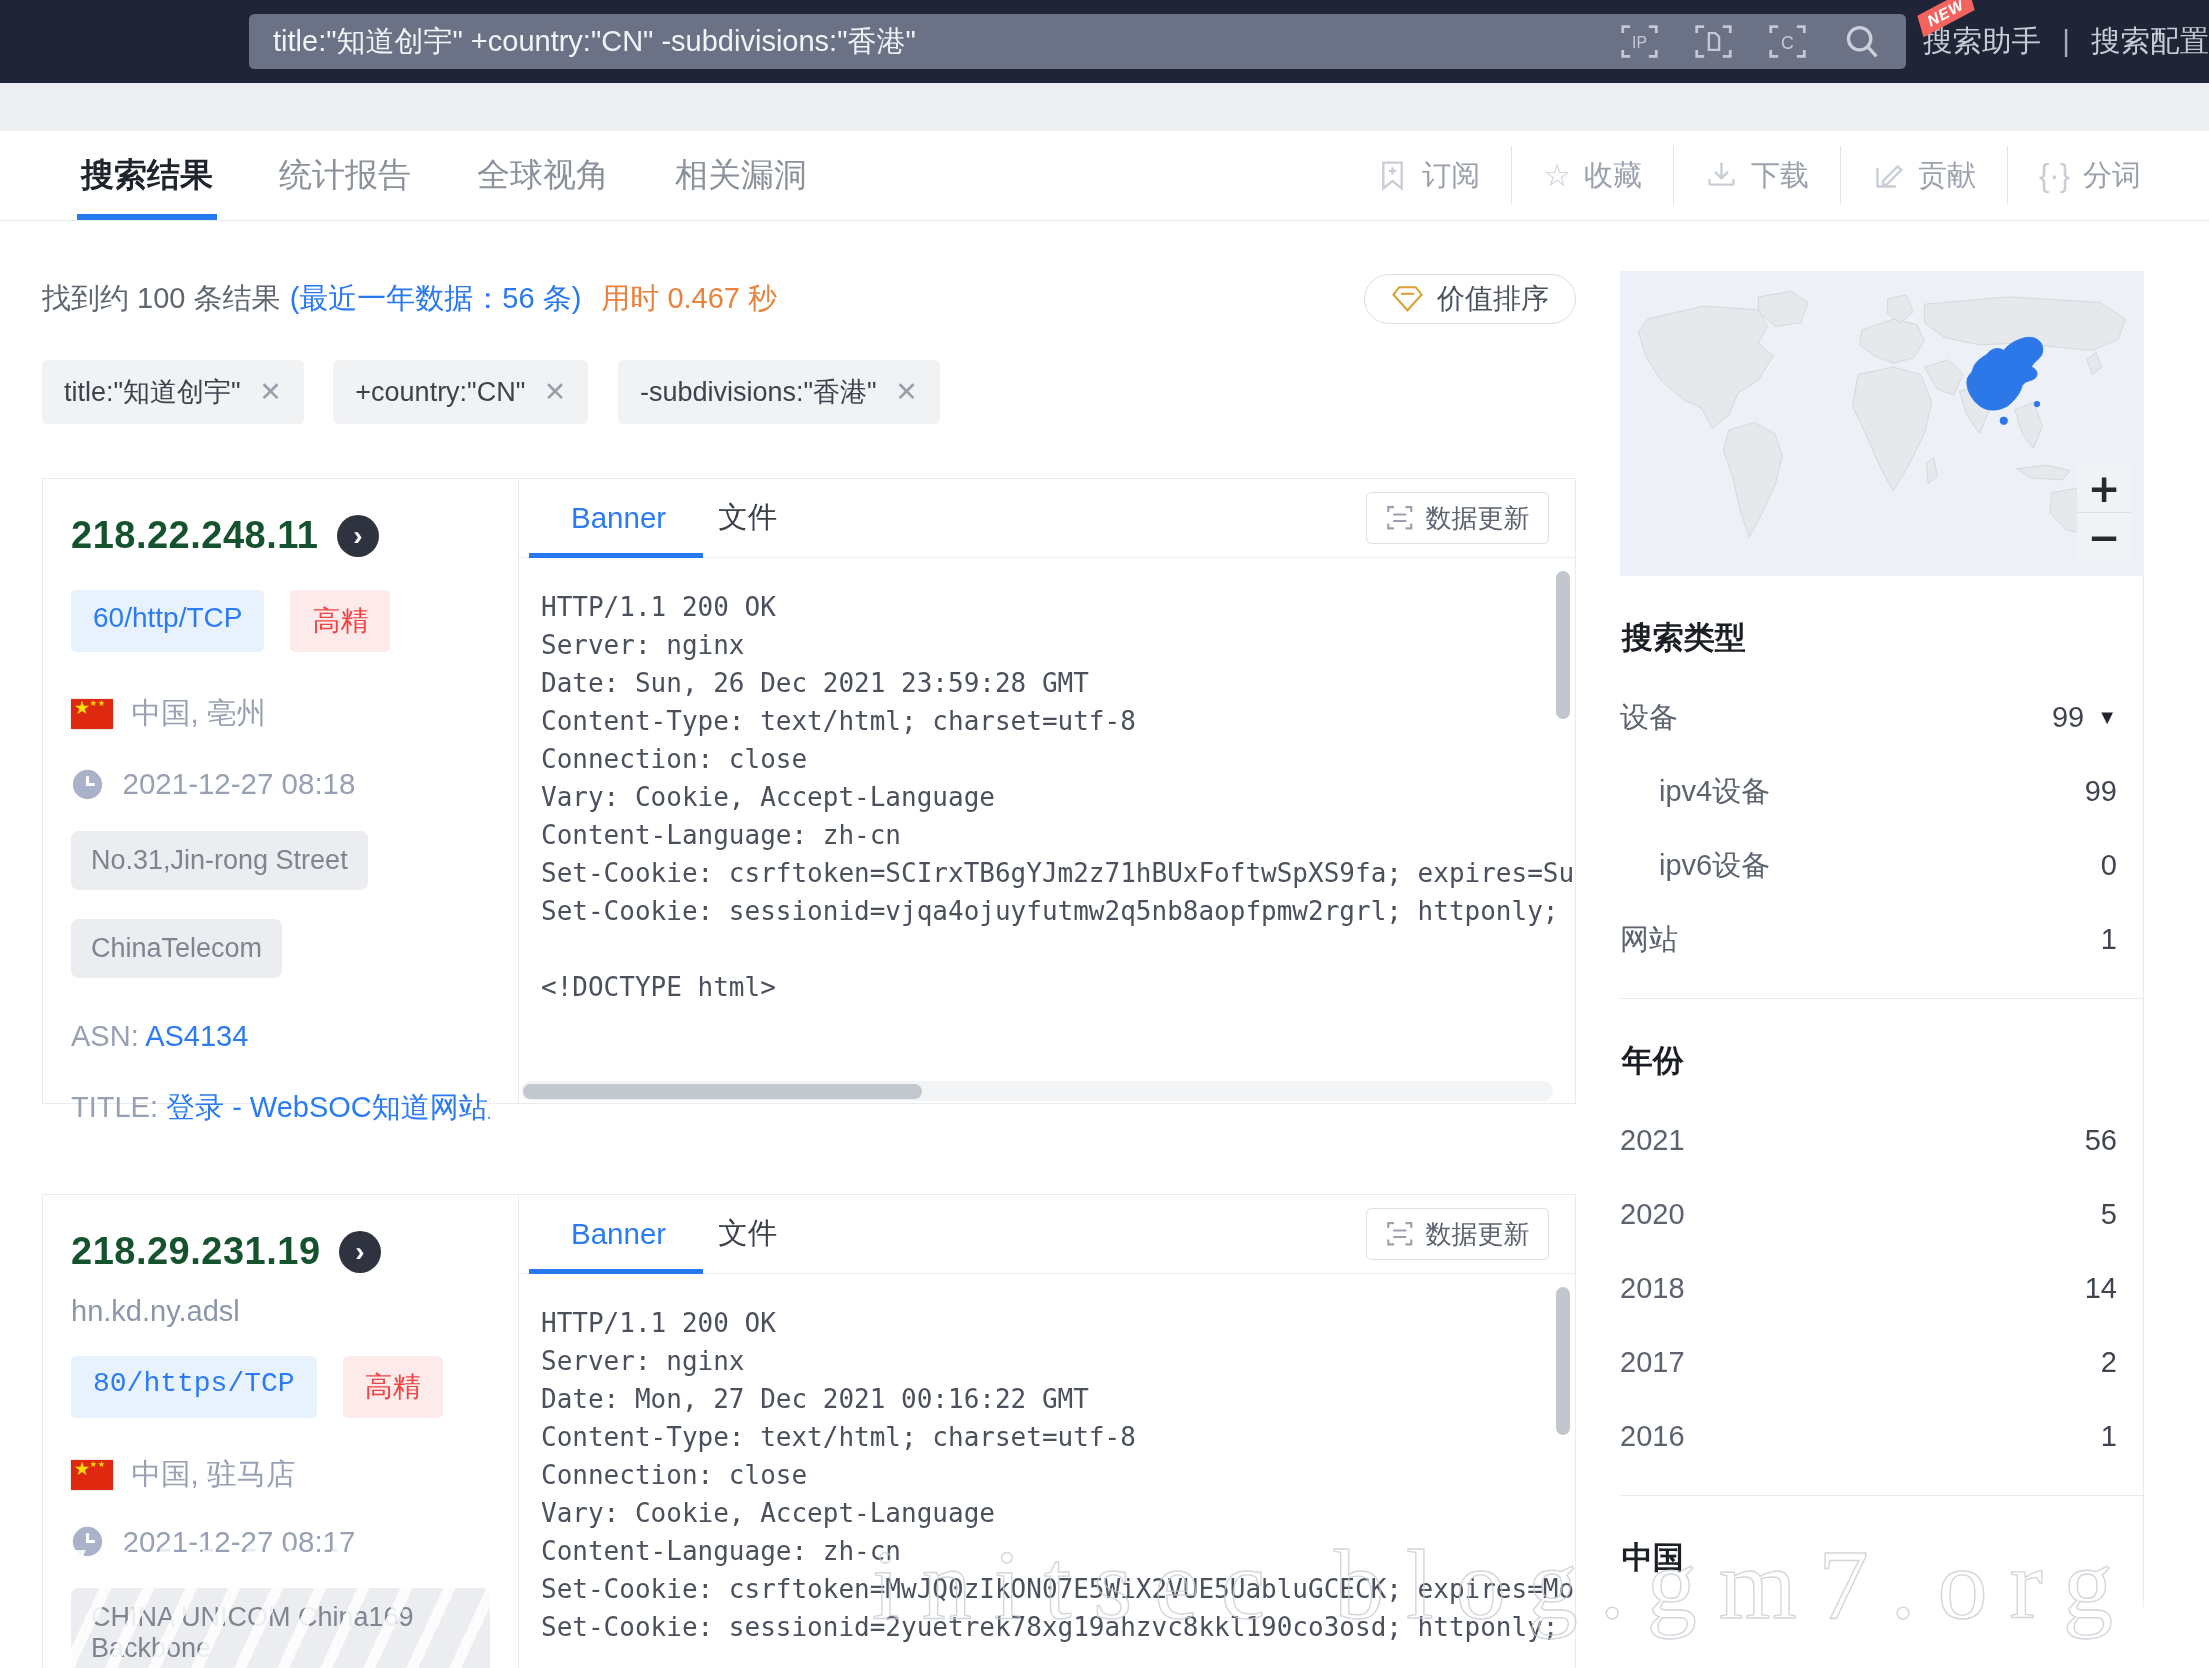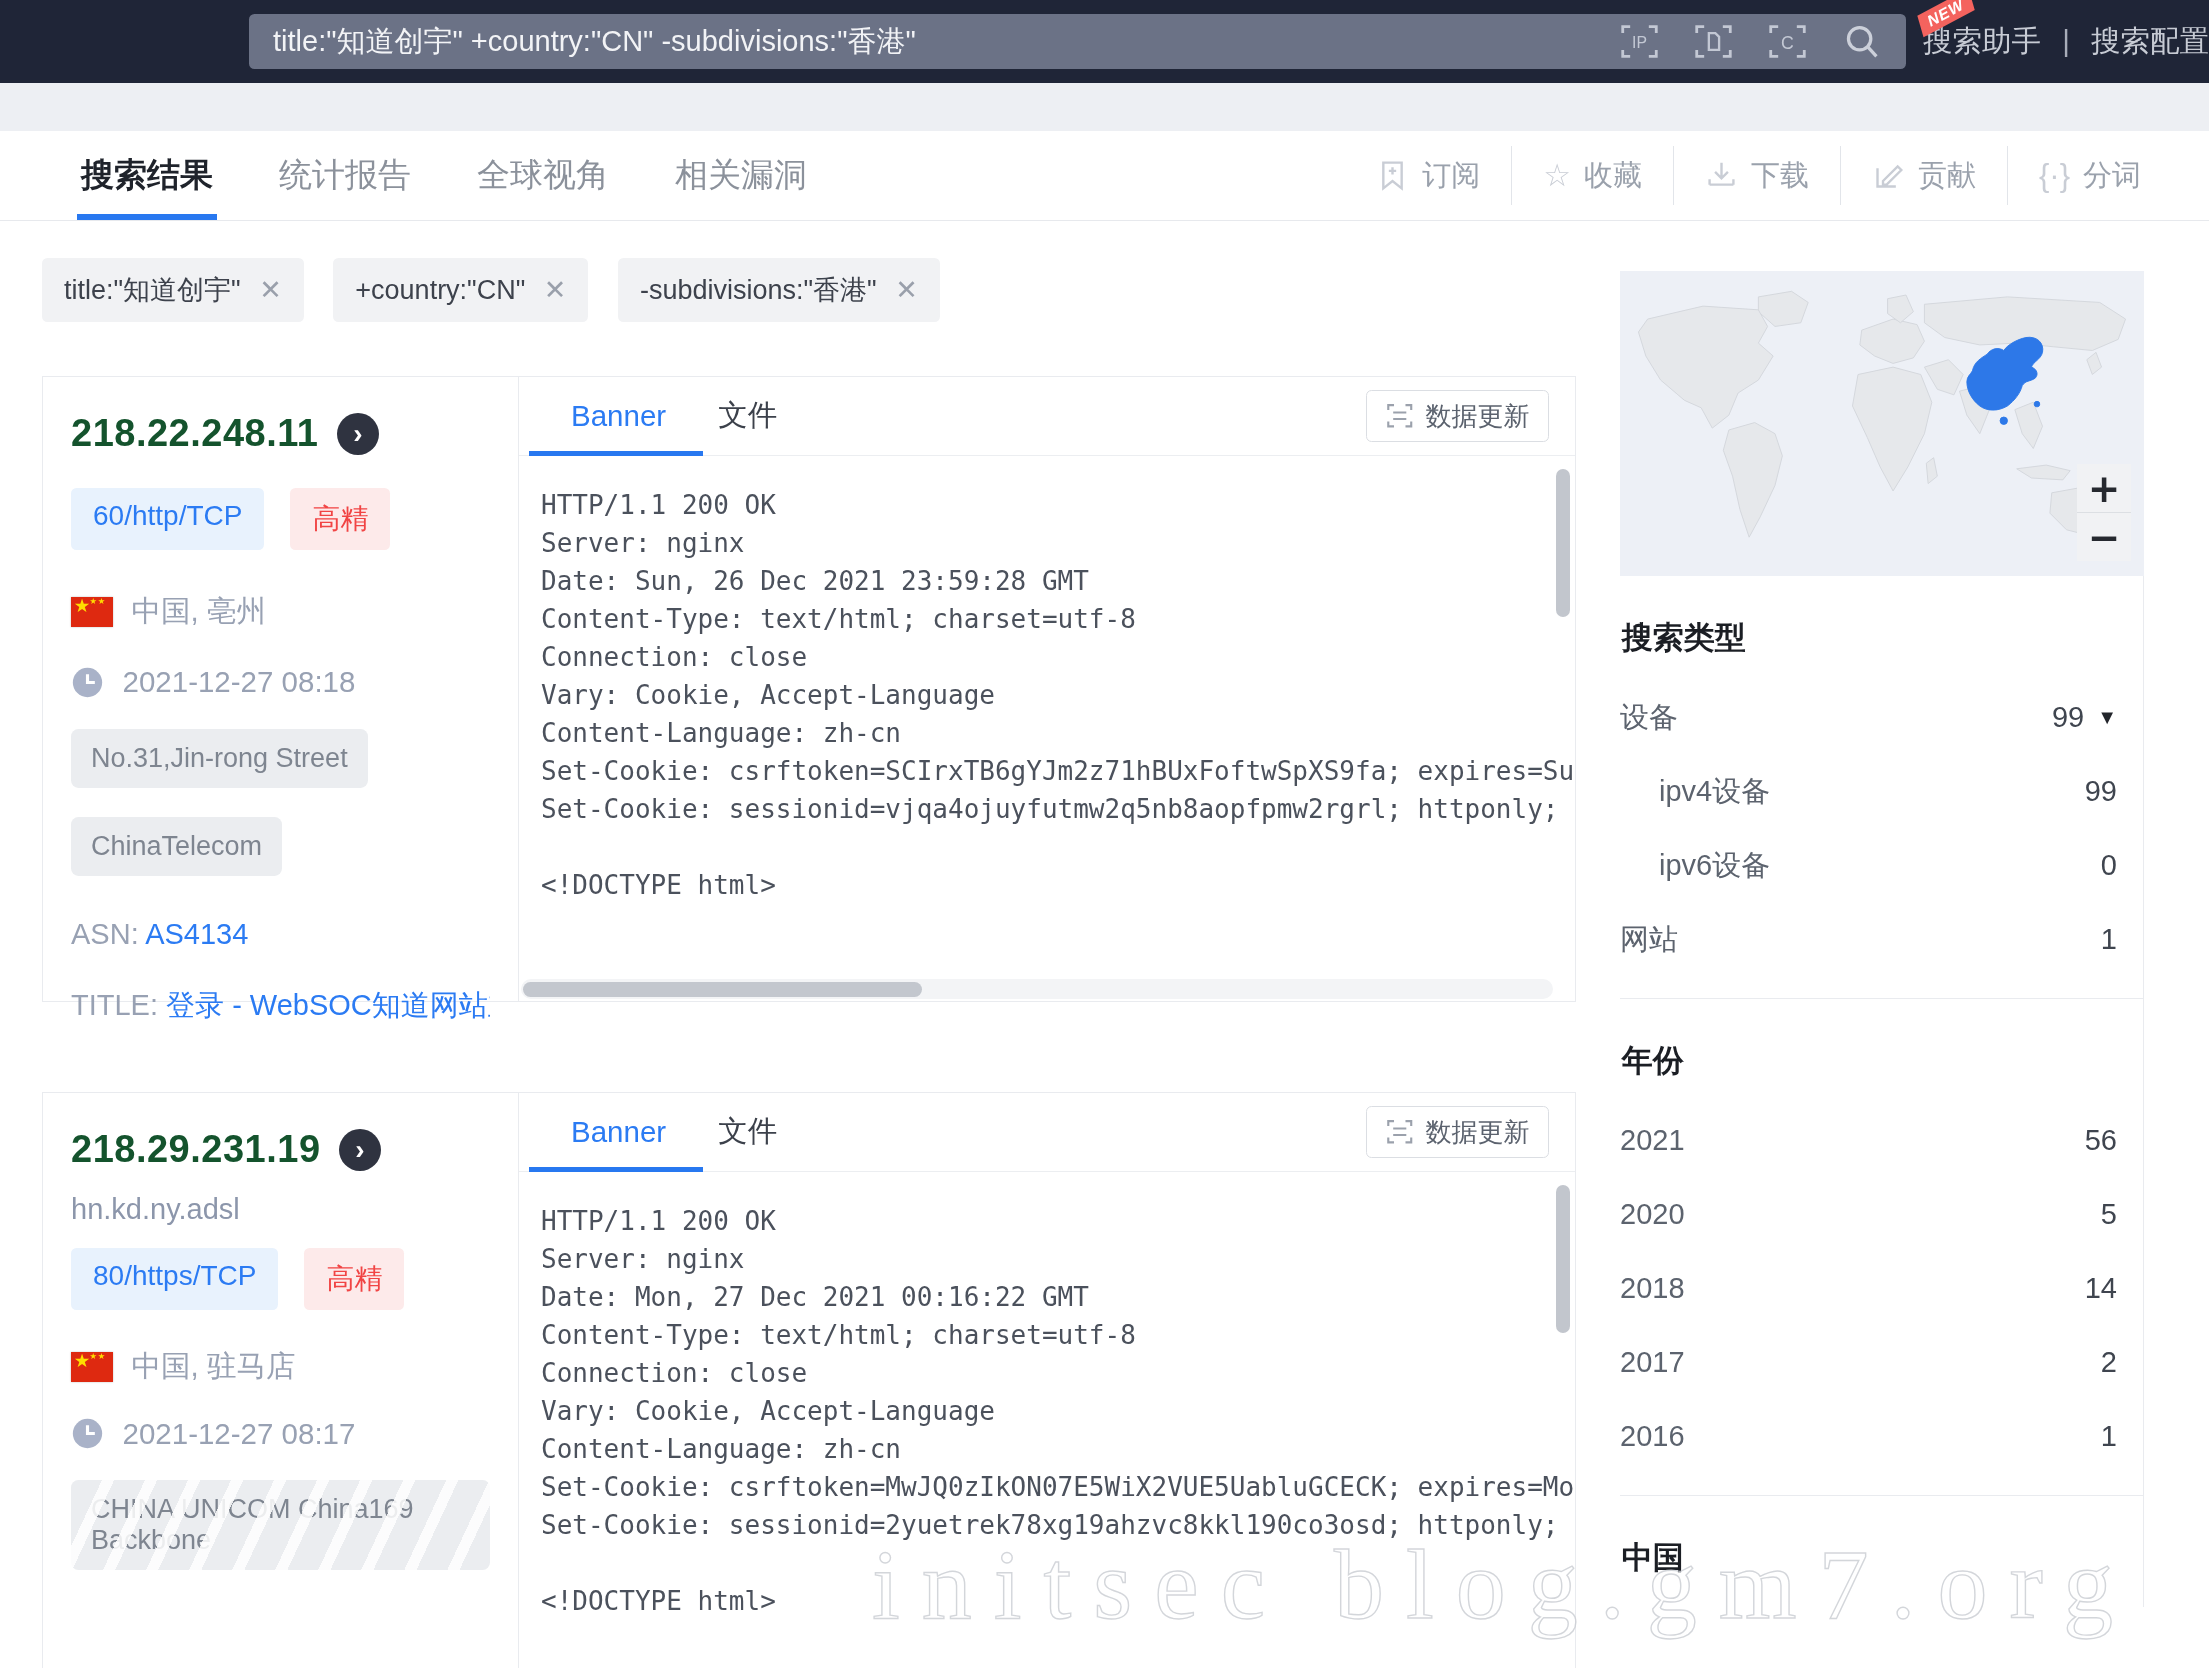--- a/index.html
+++ b/index.html
@@ -202,20 +202,32 @@
       <div class="action">
         <span class="aicon">{·}</span>
         <span>分词</span>
       </div>
     </div>
   </div>
 
   <div class="content">
     <div class="main">
 
+      <div class="summary-row">
+        <span class="found">找到约 100 条结果</span>
+        <span class="recent">(最近一年数据：56 条)</span>
+        <span class="elapsed">用时 0.467 秒</span>
+        <button class="sort-btn">
+          <svg viewBox="0 0 40 34" fill="none" stroke="#d9a33c" stroke-width="2.6">
+            <path d="M10 3 h20 l7 9 -17 19 L3 12 z"></path>
+              <path d="M12 11 h16"></path>
+          </svg>
+          <span>价值排序</span>
+        </button>
+      </div>
 
       <div class="filter-row">
         <div class="fchip">
           <span>title:"知道创宇"</span>
           <span class="x">✕</span>
         </div>
         <div class="fchip">
           <span>+country:"CN"</span>
           <span class="x">✕</span>
         </div>
@@ -292,21 +304,21 @@
         </div>
       </div>
 
       <div class="card card2" style="margin-top:90px;">
         <div class="card-left">
           <div class="ip-row">
             <span class="ip">218.29.231.19</span>
             <span class="arrow-btn">›</span>
           </div>
           <div class="hostname">hn.kd.ny.adsl</div>
-          <div class="tag-row" style="margin-top:22px;">
+          <div class="tag-row" style="margin-top:28px;font-family:Liberation Mono, monospace;">
             <span class="tag port">80/https/TCP</span>
             <span class="tag hp">高精</span>
           </div>
           <div class="loc-row" style="margin-top:37px;">
             <span class="flag">
               <span class="star">★</span>
               <span class="ministars">★★</span>
             </span>
             <span>中国, 驻马店</span>
           </div>

